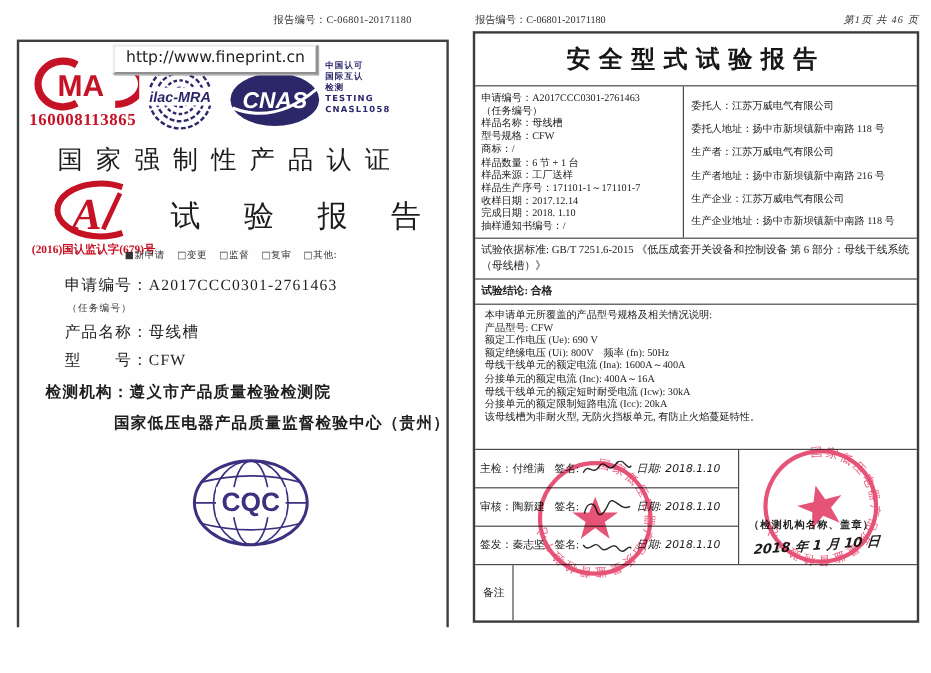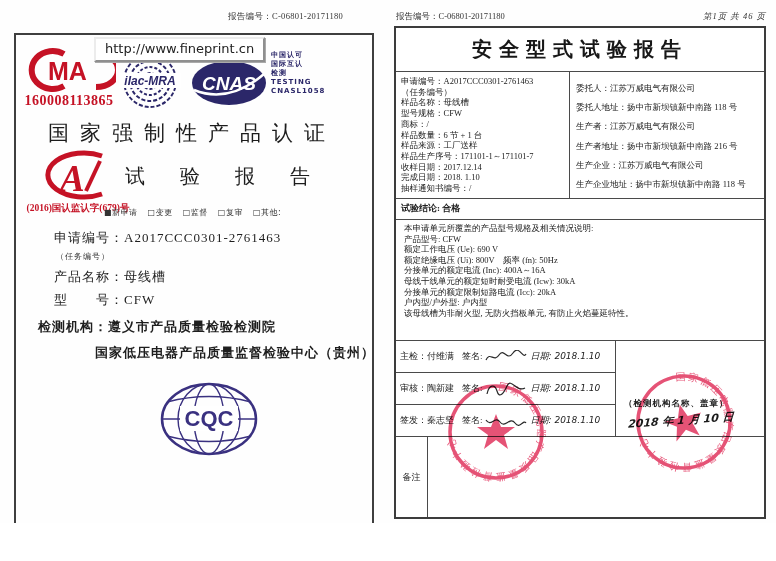--- a/index.html
+++ b/index.html
@@ -6,21 +6,21 @@
   .canvas{position:relative;width:776px;height:523px;background:#fefefe;overflow:hidden;
           font-family:"Liberation Serif","DejaVu Serif",serif;color:#222;}
   .abs{position:absolute;}
   .sans{font-family:"DejaVu Sans","Liberation Sans",sans-serif;}
   .mono{font-family:"Liberation Mono","DejaVu Sans Mono",monospace;}
 
   
   .lp-reportno{left:228px;top:11px;width:146px;font-size:8.5px;color:#333;letter-spacing:.3px;}
   .lp-border{left:14px;top:33px;width:356px;height:511px;border:2px solid #3f3f3f;}
   .lp-title1{left:14px;top:119px;width:356px;text-align:center;font-size:21px;letter-spacing:11px;color:#1c1c1c;}
-  .lp-title2{left:125px;top:163px;font-size:20px;letter-spacing:15px;color:#1c1c1c;}
+  .lp-title2{left:142px;top:163px;font-size:25px;letter-spacing:15px;color:#1c1c1c;}
   .lp-apply{left:104px;top:207px;font-size:8px;color:#333;letter-spacing:.5px;white-space:nowrap;}
   .lp-apply span{margin-right:7px;}
   .lp-field{font-size:13px;color:#1e1e1e;letter-spacing:1px;white-space:nowrap;}
   .lp-small{font-size:8px;color:#333;letter-spacing:1px;}
   .cma-num{left:19px;top:93px;width:100px;text-align:center;font-weight:700;font-size:14px;color:#c51225;letter-spacing:.5px;font-family:"Liberation Serif",serif;}
   .cnas-lines{left:271px;top:51px;font-size:7px;line-height:9px;font-weight:700;color:#2b2769;letter-spacing:1px;}
   .cal-cap{left:14px;top:202px;width:128px;text-align:center;font-size:9.5px;font-weight:700;color:#c51225;white-space:nowrap;}
   .tooltip{left:94px;top:37px;height:17px;padding:2px 9px;background:#fff;border:2px solid;
            border-color:#ececec #8f8f8f #8f8f8f #ececec;box-shadow:1px 1px 0 #aaa;
            font-size:13px;color:#222;font-family:"DejaVu Sans","Liberation Sans",sans-serif;white-space:nowrap;}
@@ -163,31 +163,32 @@
       <div class="rp-info-right">
         <div>委托人：江苏万威电气有限公司</div>
         <div>委托人地址：扬中市新坝镇新中南路 118 号</div>
         <div>生产者：江苏万威电气有限公司</div>
         <div>生产者地址：扬中市新坝镇新中南路 216 号</div>
         <div>生产企业：江苏万威电气有限公司</div>
         <div>生产企业地址：扬中市新坝镇新中南路 118 号</div>
       </div>
     </div>
 
+    <div class="rp-standard rp-row">试验依据标准: GB/T 7251.6-2015 《低压成套开关设备和控制设备 第 6 部分：母线干线系统（母线槽）》</div>
     <div class="rp-conclusion rp-row">试验结论: 合格</div>
 
     <div class="rp-specs rp-row">
       <div>本申请单元所覆盖的产品型号规格及相关情况说明:</div>
       <div>产品型号: CFW</div>
       <div>额定工作电压 (Ue): 690 V</div>
       <div>额定绝缘电压 (Ui): 800V　频率 (fn): 50Hz</div>
+      <div>母线干线单元的额定电流 (Ina): 1600A～400A</div>
       <div>分接单元的额定电流 (Inc): 400A～16A</div>
       <div>母线干线单元的额定短时耐受电流 (Icw): 30kA</div>
       <div>分接单元的额定限制短路电流 (Icc): 20kA</div>
-      <div>户内型/户外型: 户内型</div>
       <div>该母线槽为非耐火型, 无防火挡板单元, 有防止火焰蔓延特性。</div>
     </div>
 
     <div class="rp-sign rp-row">
       <div class="rp-sign-left">
         <div class="rp-sign-row">
           <span class="nm"><span>主检：</span><span>付维满</span></span>
           <span>签名:</span>
           <svg class="scribble" width="42" height="14" viewBox="0 0 42 14">
             <path d="M1,10 C5,1 9,13 14,5 S22,12 28,3 S38,10 41,4" fill="none" stroke="#2a2a2a" stroke-width="1.2"></path>

